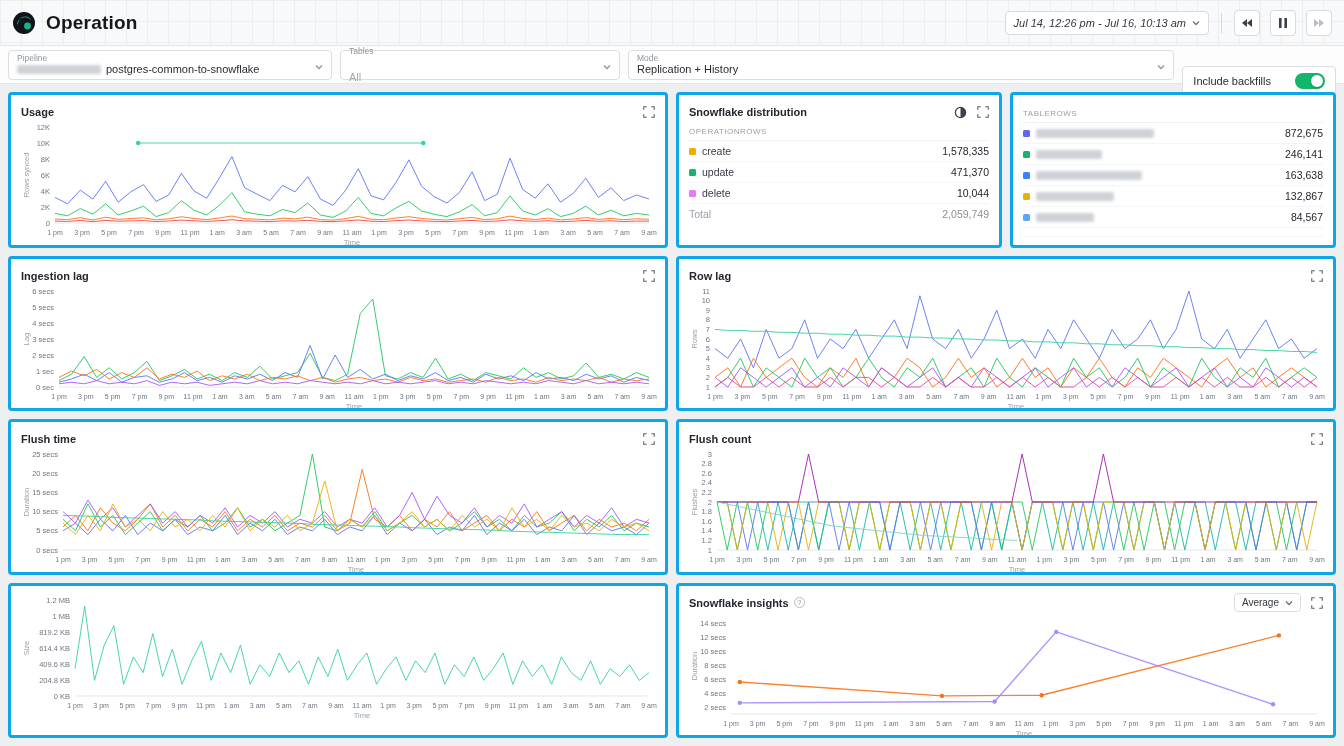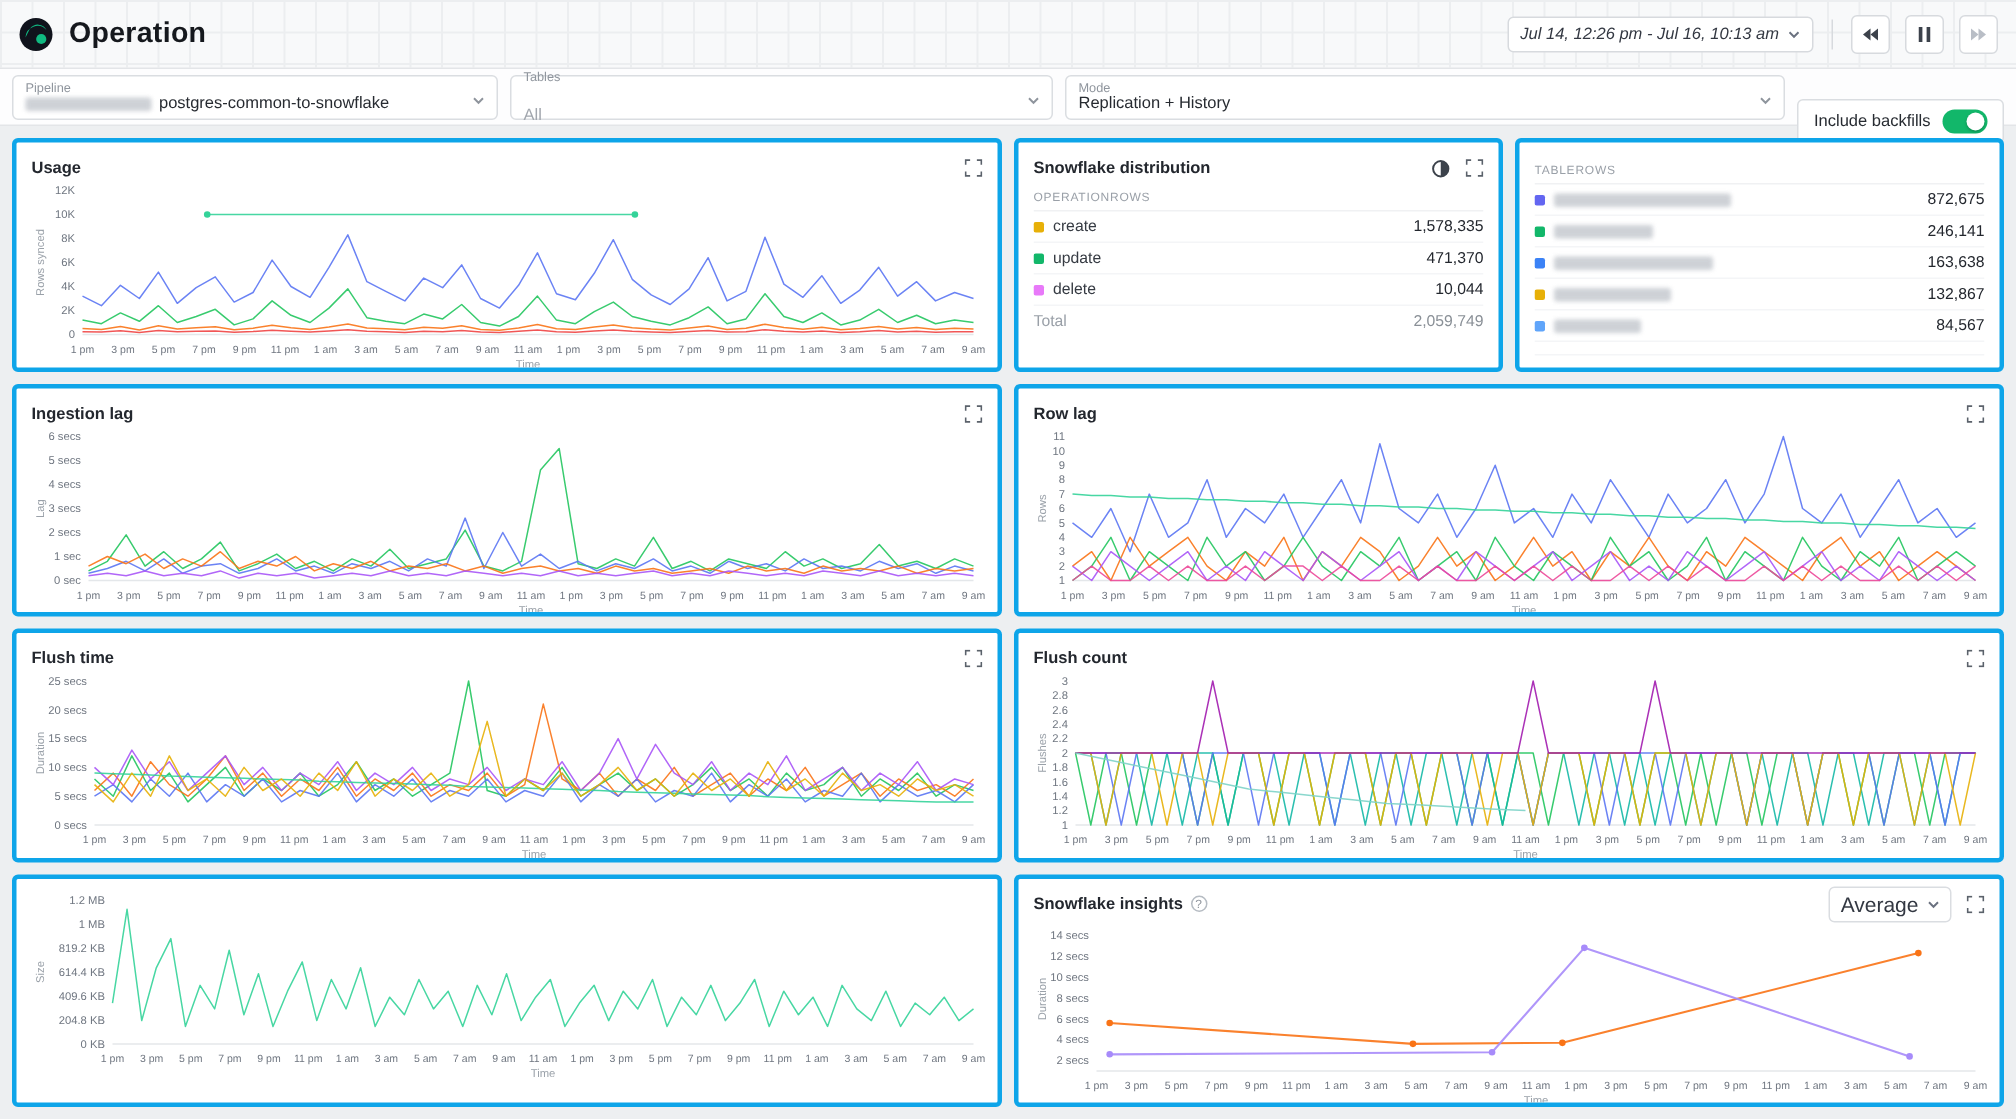--- a/index.html
+++ b/index.html
@@ -27,26 +27,26 @@
   .filters { height:38px; background:#fdfdfe; border-bottom:1px solid #e3e5e8;
     display:flex; align-items:center; gap:8px; padding:0 8px; }
   .select { position:relative; height:30px; border:1px solid #dadde1; border-radius:4px;
     background:#fff; display:flex; flex-direction:column; justify-content:center;
     padding:2px 24px 2px 8px; cursor:pointer; }
   .select .flabel { font-size:8.5px; color:#8f959d; line-height:10px; }
   .select .fvalue { font-size:11px; color:#272b31; line-height:13px; display:flex; align-items:center; gap:5px; }
   .select .fvalue.muted { color:#a2a7ae;margin-top:15px; }
   .select .chev { position:absolute; right:8px; top:12px; }
   .sel-pipeline { width:324px; }
-  .sel-tables { width:362px; }
+  .sel-tables { width:280px; }
   .sel-mode { flex:1; }
   .blur-bar { display:inline-block; height:9px; background:#c6cad0; border-radius:2px;
     filter:blur(1.5px); opacity:.85; }
   .backfills { height:30px; border:1px solid #dadde1; border-radius:4px; background:#fff;
-    display:flex; align-items:center; gap:8px; padding:0 10px; font-size:11px; color:#272b31;margin-top:33px; }
+    display:flex; align-items:center; gap:24px; padding:0 10px; font-size:11px; color:#272b31;margin-top:33px; }
   .toggle { width:30px; height:16px; border-radius:9px; background:#12b76a; position:relative; cursor:pointer; }
   .toggle .knob { position:absolute; top:2px; right:2px; width:12px; height:12px;
     border-radius:50%; background:#fff; box-shadow:0 1px 2px rgba(0,0,0,.25); }
 
   
   .grid { height:662px; padding:8px; display:grid; gap:8px;
     grid-template-columns:repeat(4, 1fr); grid-template-rows:repeat(4, 1fr); }
   .card { background:#fff; border:3px solid #0ea5e9; border-radius:4px;
     padding:8px 10px 2px; display:flex; flex-direction:column; overflow:hidden; }
   .span2 { grid-column:span 2; }
@@ -63,21 +63,21 @@
     color:#9aa0a8; padding:6px 0 4px; border-bottom:1px solid #f0f1f3; }
   .trow { display:flex; justify-content:space-between; align-items:center;
     padding:4px 0; border-bottom:1px solid #f4f5f7; font-size:10.5px; color:#363b43; cursor:pointer; }
   .trow .left { display:flex; align-items:center; gap:6px; }
   .swatch { width:7px; height:7px; border-radius:1.5px; flex:0 0 auto; }
   .tval { color:#23272e; }
   .trow.total { border-bottom:none; color:#9aa0a8; cursor:default; }
   .trow.total .tval { color:#8a9097; }
 
   .avg-select { display:inline-flex; align-items:center; gap:6px; border:1px solid #dadde1;
-    border-radius:4px; background:#fff; font-size:14px; color:#333842; padding:3px 7px; cursor:pointer; }
+    border-radius:4px; background:#fff; font-size:10px; color:#333842; padding:3px 7px; cursor:pointer; }
   .help { width:11px; height:11px; border-radius:50%; border:1px solid #b6bcc3; color:#8f959d;
     font-size:8px; display:inline-flex; align-items:center; justify-content:center; font-weight:400; }
 </style>
 </head>
 <body>
 
 <header class="app-header">
   <span class="logo">
     <svg width="24" height="24" viewBox="0 0 24 24">
       <circle cx="12" cy="12" r="11" fill="#10131c"></circle>

